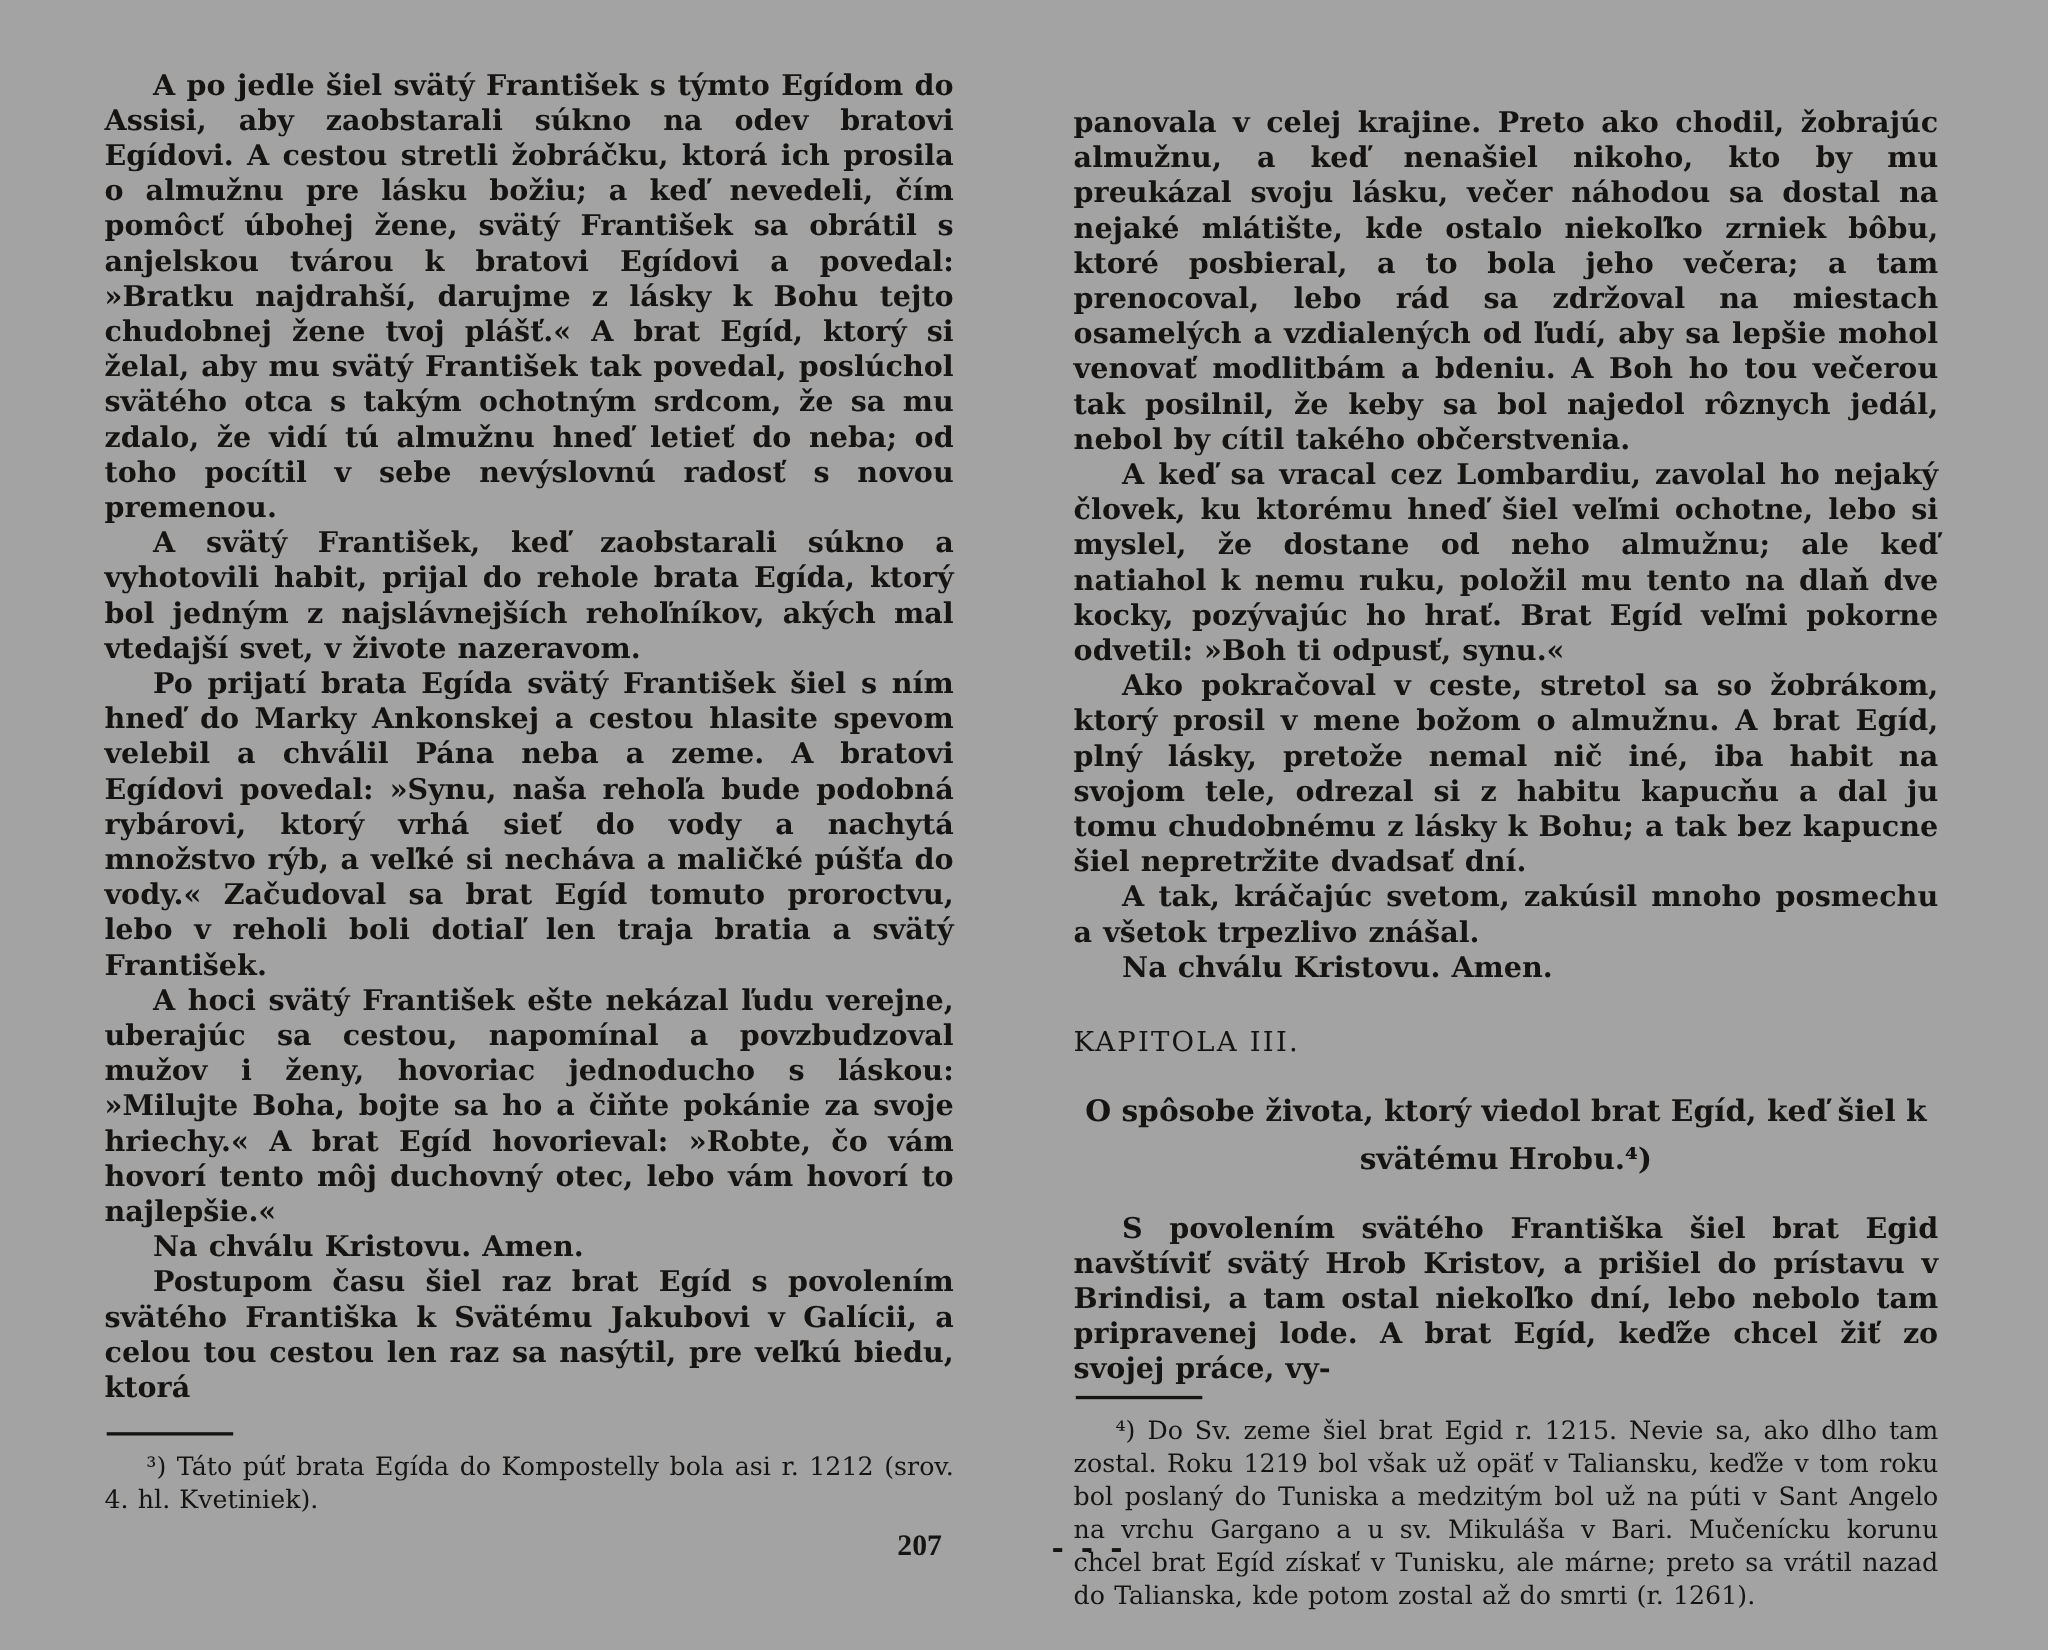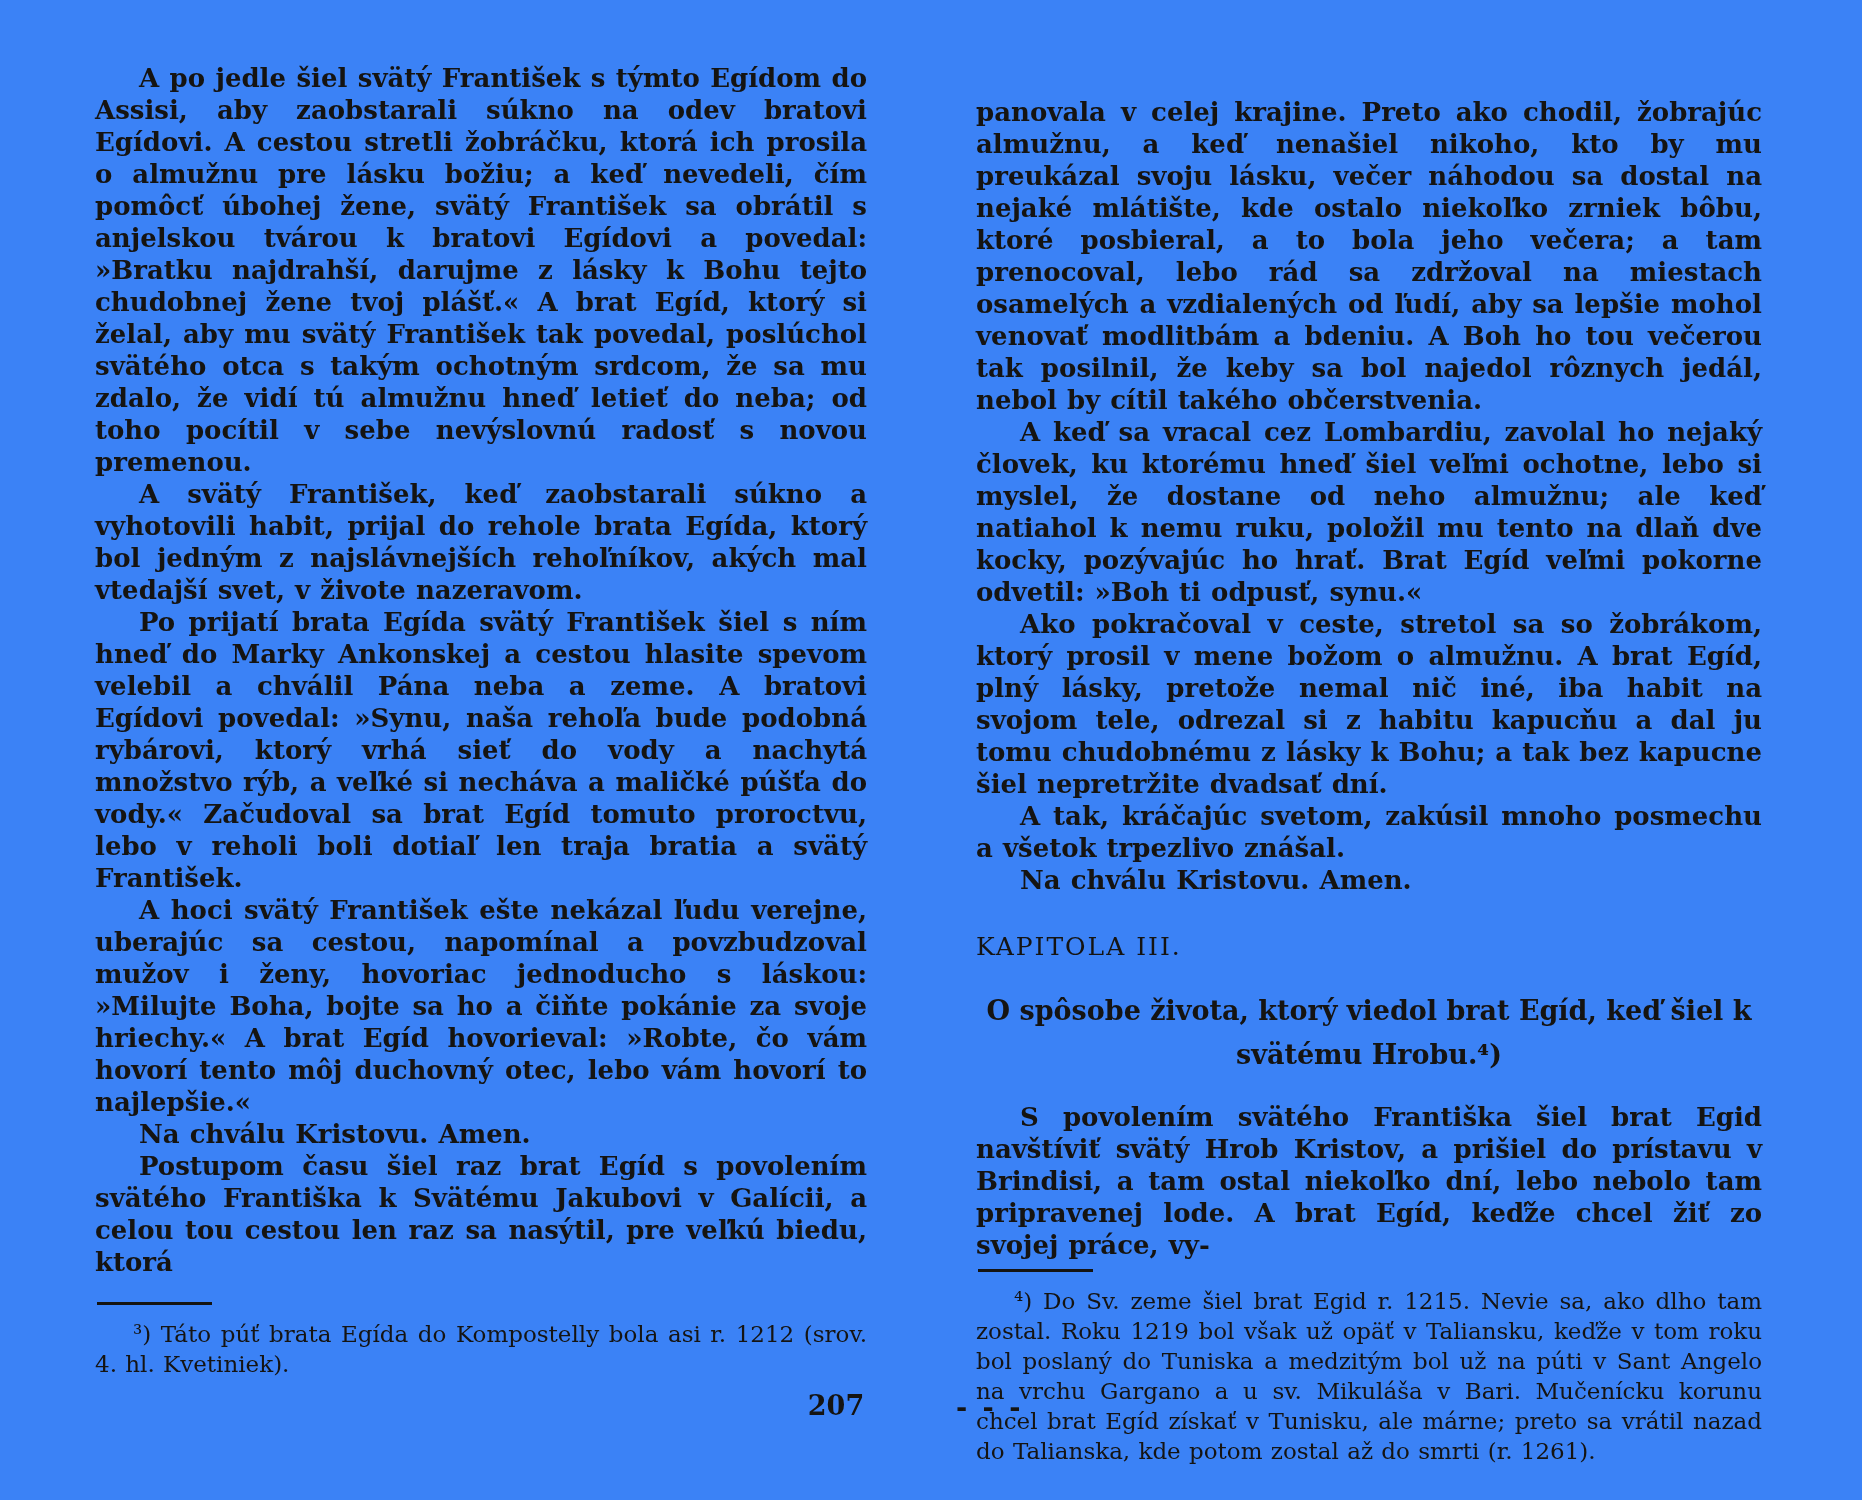--- a/index.html
+++ b/index.html
@@ -1,19 +1,19 @@
 <!DOCTYPE html>
 <html lang="sk"><head>
 <meta charset="utf-8">
 <style>
   html,body{margin:0;padding:0;background:#e9e7e2;}
   .page{
     position:relative;
     width:1862px;height:1500px;
-    background:#3b82f6;
+    background:#a3a3a3;
     font-family:"DejaVu Serif","Liberation Serif",serif;
     color:#151412;
     overflow:hidden;
   }
   .column{position:absolute;}
   .col-left{left:95px;top:62px;width:772px;}
   .col-right{left:976px;top:96px;width:786px;}
   p.body{
     margin:0;
     font-size:26px;
@@ -53,20 +53,21 @@
     text-indent:38px;
     word-spacing:1px;
   }
   .page-number{
     position:absolute;
     left:800px;top:1390px;
     width:72px;
     text-align:center;
     font-size:27px;
     font-weight:bold;
+    font-family:Liberation Serif, serif;
   }
   .dashes{
     position:absolute;
     left:956px;top:1392px;
     font-size:27px;
     font-weight:bold;
     letter-spacing:3px;
   }
 </style>
 </head>

